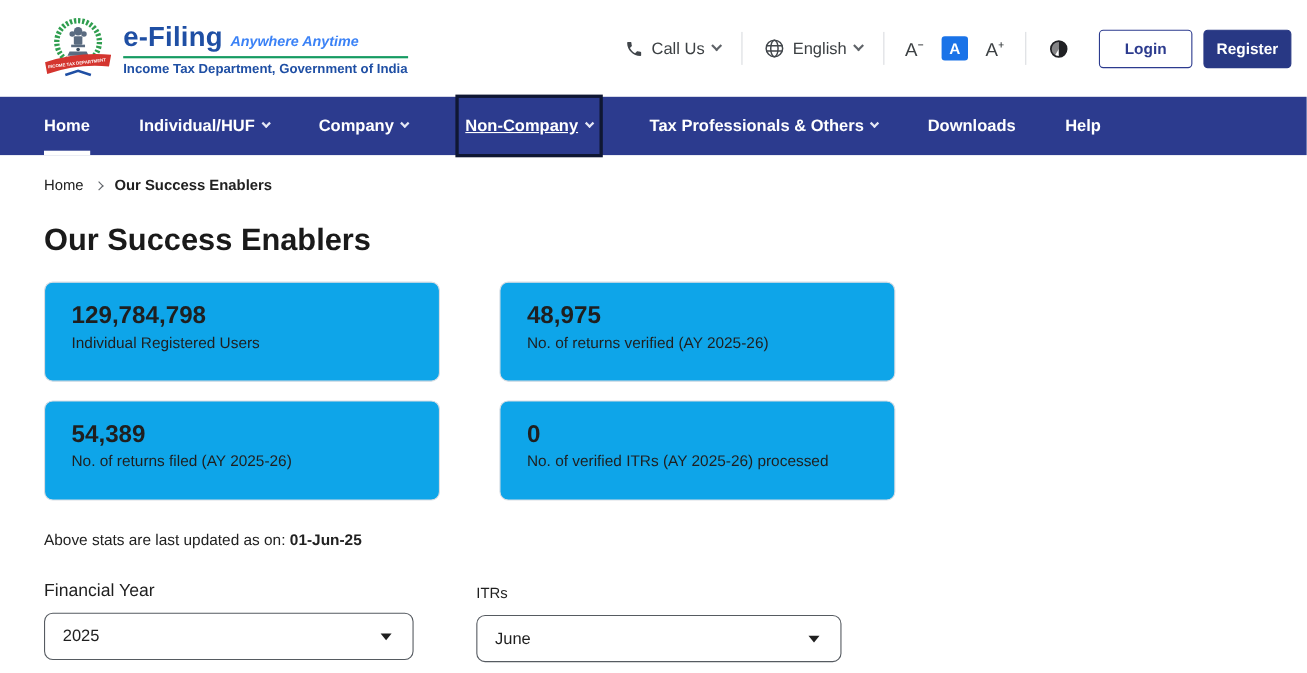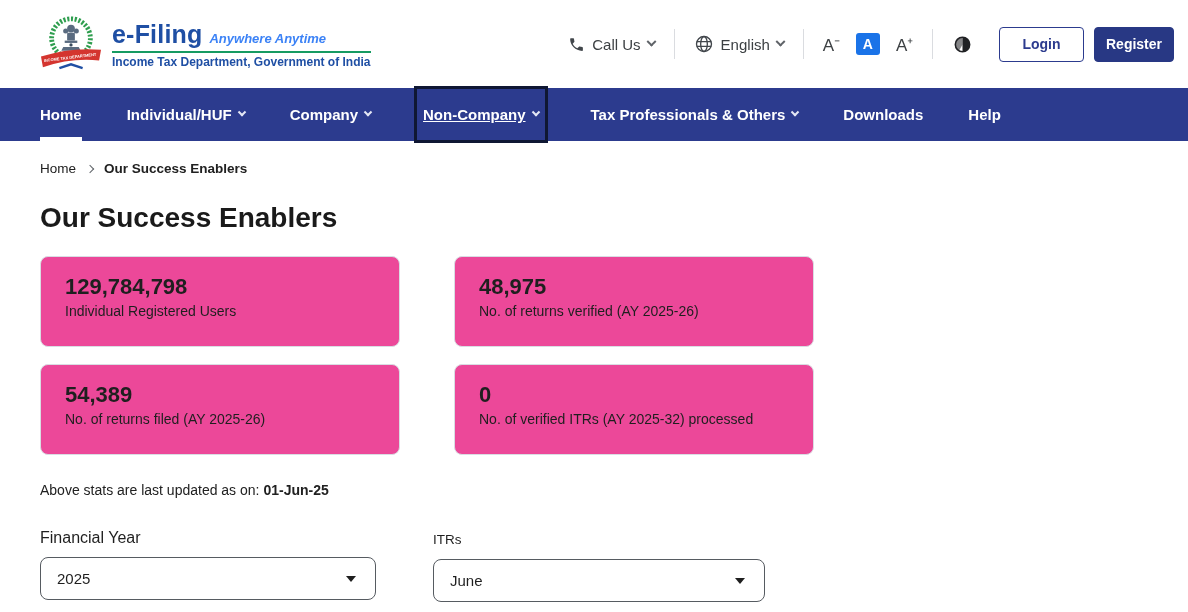--- a/index.html
+++ b/index.html
@@ -40,21 +40,21 @@
   
   .breadcrumb { display:flex; align-items:center; gap:11px; padding:20px 0 0 40px; font-size:13.5px; }
   .bc-link { color:#212121; cursor:pointer; }
   .bc-sep { width:6px; height:6px; border-right:1.6px solid #5f6368; border-bottom:1.6px solid #5f6368;
     transform:rotate(-45deg); display:inline-block; margin-top:1px; }
   .bc-current { font-weight:bold; color:#212121; }
 
   
   .page-title { margin:26px 0 0 40px; font-size:28px; font-weight:bold; color:#1a1a1a; }
   .stats-grid { margin:22px 0 0 40px; display:grid; grid-template-columns:360px 360px; column-gap:54px; row-gap:17px; }
-  .stat-card { height:91px; background:#ec4899; border:1px solid #d9dde3; border-radius:8px; padding:17px 24px 0 24px; }
+  .stat-card { height:91px; background:#0ea5e9; border:1px solid #d9dde3; border-radius:8px; padding:17px 24px 0 24px; }
   .stat-value { font-size:22px; font-weight:bold; color:#1f1f1f; }
   .stat-label { font-size:14px; color:#1f1f1f; margin-top:3px; }
 
   .updated { margin:27px 0 0 40px; font-size:14px; color:#212121; }
   .updated b { margin-left:4px; }
 
   .filters { margin:31px 0 0 40px; display:flex; }
   .filter-group-fy { width:336px; margin-right:57px; }
   .filter-label-fy { font-size:16px; color:#1f1f1f; margin-bottom:10px; }
   .filter-group-month { width:332px; }
@@ -188,21 +188,21 @@
   <div class="stat-card">
     <div class="stat-value">48,975</div>
     <div class="stat-label">No. of returns verified (AY 2025-26)</div>
   </div>
   <div class="stat-card">
     <div class="stat-value">54,389</div>
     <div class="stat-label">No. of returns filed (AY 2025-26)</div>
   </div>
   <div class="stat-card">
     <div class="stat-value">0</div>
-    <div class="stat-label">No. of verified ITRs (AY 2025-32) processed</div>
+    <div class="stat-label">No. of verified ITRs (AY 2025-26) processed</div>
   </div>
 </div>
 
 <div class="updated">
   <span>Above stats are last updated as on:</span><b>01-Jun-25</b>
 </div>
 
 <div class="filters">
   <div class="filter-group-fy">
     <div class="filter-label-fy">Financial Year</div>

